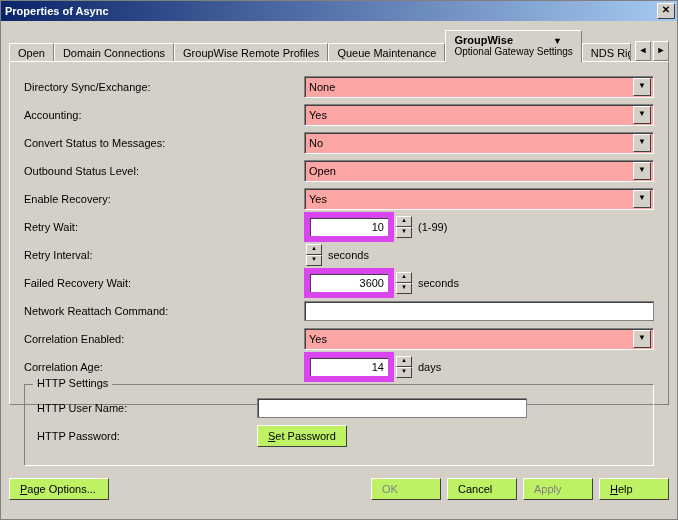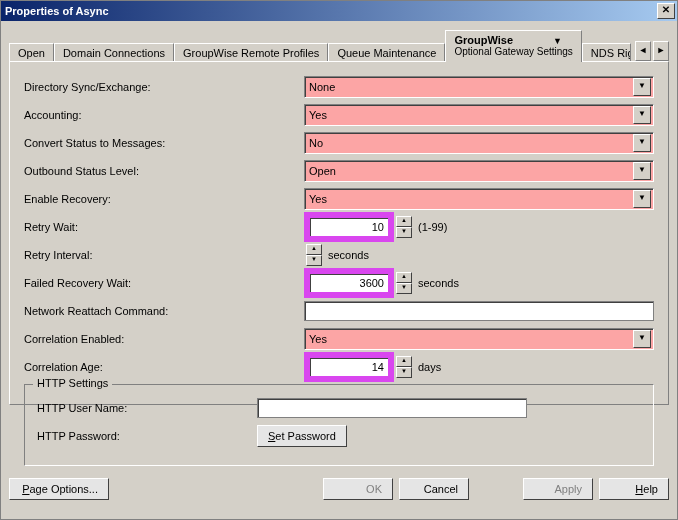--- a/index.html
+++ b/index.html
@@ -208,32 +208,31 @@
     left: 8px;
     background: #d4d0c8;
     padding: 0 4px;
   }
   .groupbox .row .label {
     width: 220px;
   }
   .btn {
     min-width: 70px;
     height: 22px;
-    background: #e5e5e5;
+    background: #bef264;
     border: 1px solid #fff;
     border-right-color:#404040;
     border-bottom-color:#404040;
     padding: 0 10px;
     line-height: 20px;
-    text-align: right;
+    text-align: left;
     box-sizing: border-box;
   }
   .btn.disabled {
     color: #808080;
-    margin-left: 48px;
   }
   .footer {
     position: absolute;
     left: 8px;
     right: 8px;
     bottom: 19px;
     display: flex;
     justify-content: space-between;
     align-items: center;
   }

